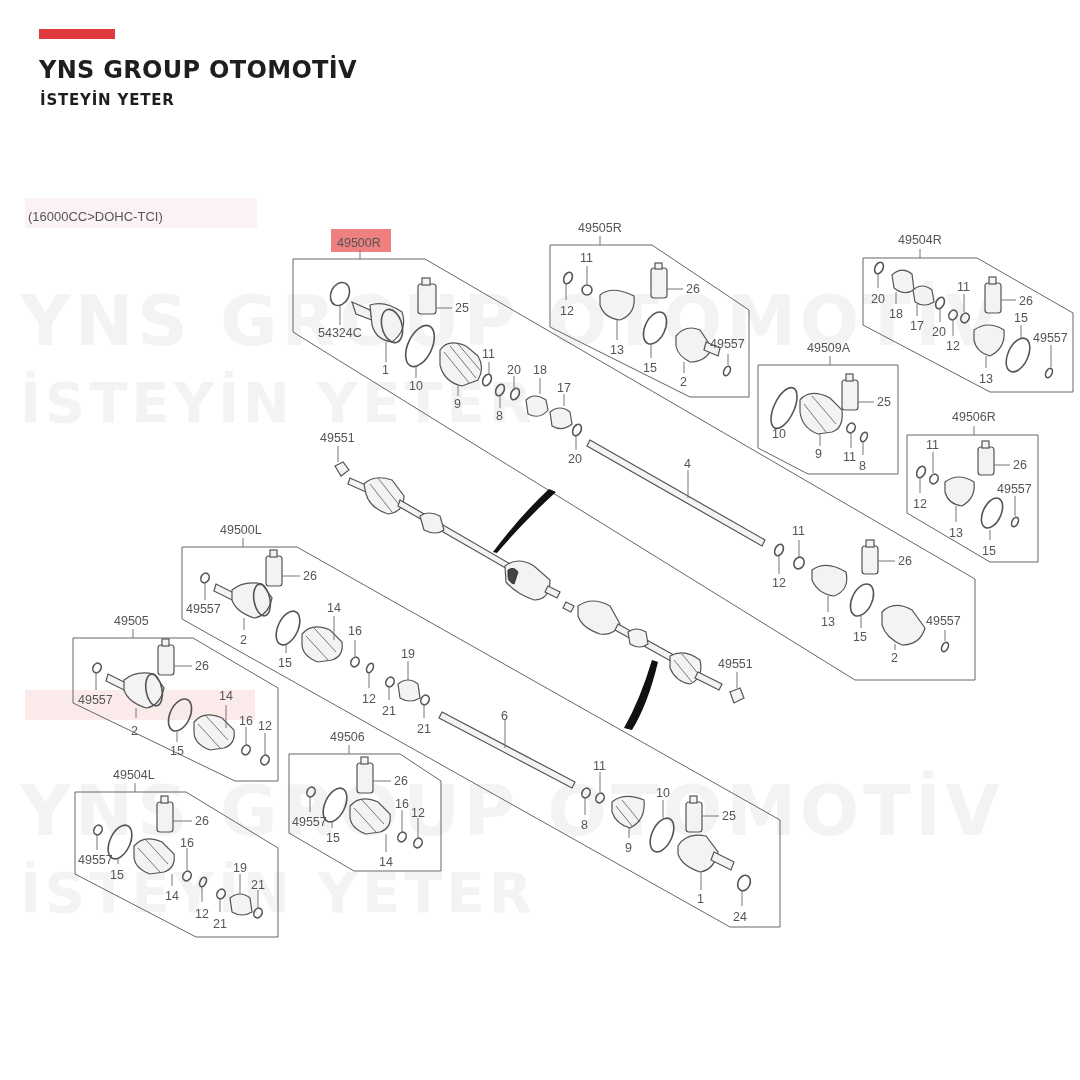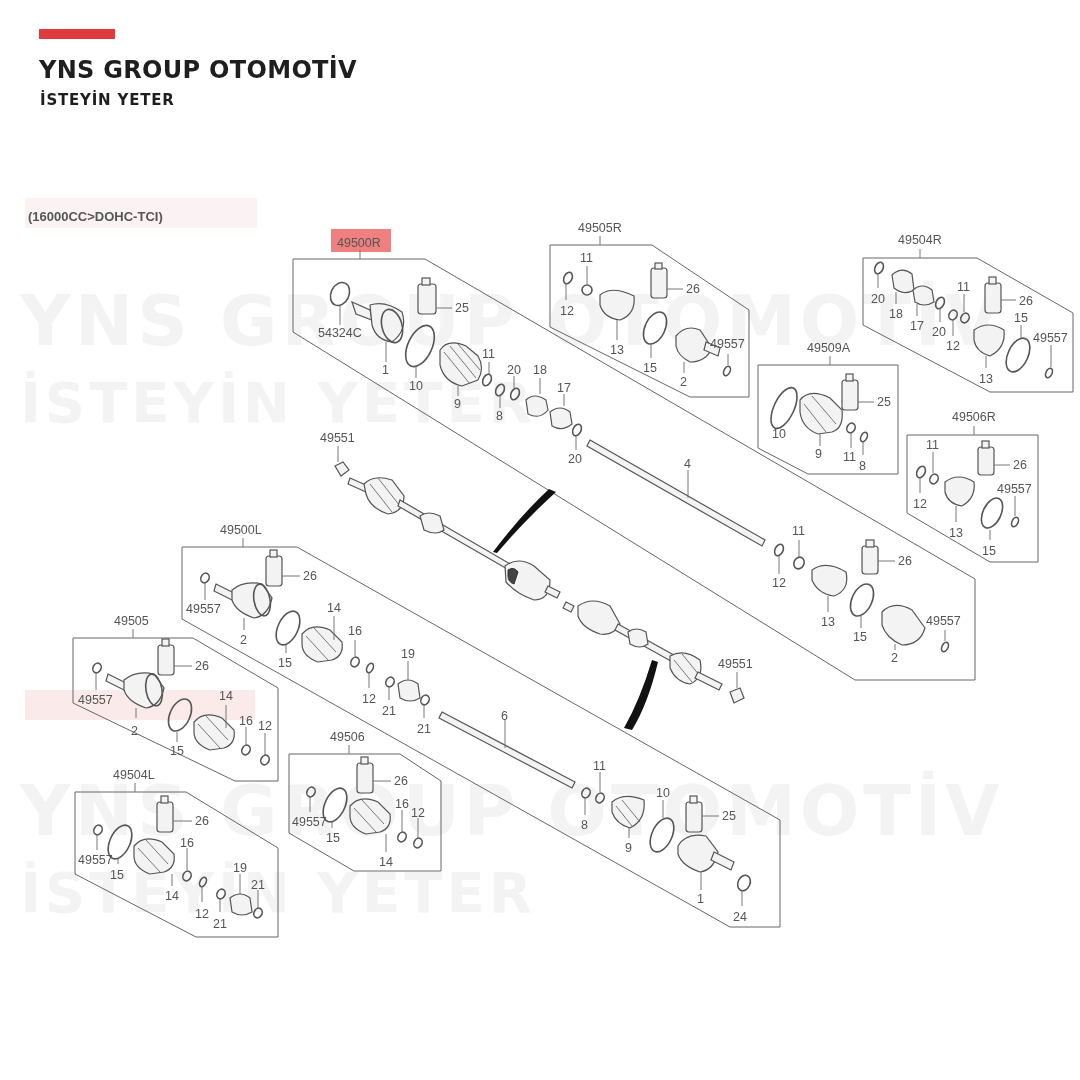--- a/index.html
+++ b/index.html
@@ -11,21 +11,21 @@
                  font-size:24px; color:#1e1e1e; letter-spacing:0.3px; }
   .brand-sub { left:40px; top:91px; font-family:"DejaVu Sans", sans-serif; font-weight:bold;
                font-size:15px; color:#1e1e1e; letter-spacing:0.8px; }
   .watermark { font-family:"DejaVu Sans", sans-serif; font-weight:bold; color:#f3f3f3;
                letter-spacing:4px; white-space:nowrap; }
   .wm1 { left:20px; top:280px; font-size:70px; }
   .wm2 { left:20px; top:370px; font-size:56px; }
   .wm3 { left:20px; top:770px; font-size:70px; }
   .wm4 { left:20px; top:860px; font-size:56px; }
   .spec-band { left:25px; top:198px; width:232px; height:30px; background:#fbf3f3; }
-  .spec { left:28px; top:209px; font-size:13px; color:#555;font-weight:bold; }
+  .spec { left:28px; top:209px; font-size:13px; color:#555; }
   .pink-band { left:25px; top:690px; width:230px; height:30px; background:#fbeaea; }
   .hl-label { left:331px; top:229px; width:60px; height:23px; background:#f08080; }
   svg.diagram { position:absolute; left:0; top:0; }
   .lbl { font-family:"Liberation Sans", sans-serif; font-size:12.5px; fill:#555; }
   .grp { font-family:"Liberation Sans", sans-serif; font-size:12.5px; fill:#555; }
   .frame { fill:none; stroke:#666; stroke-width:1; }
   .lead { stroke:#777; stroke-width:1; fill:none; }
   .part { fill:#f3f3f3; stroke:#555; stroke-width:1.2; }
   .ring { fill:none; stroke:#555; stroke-width:1.6; }
   .dark { fill:#444; stroke:#333; stroke-width:1; }

